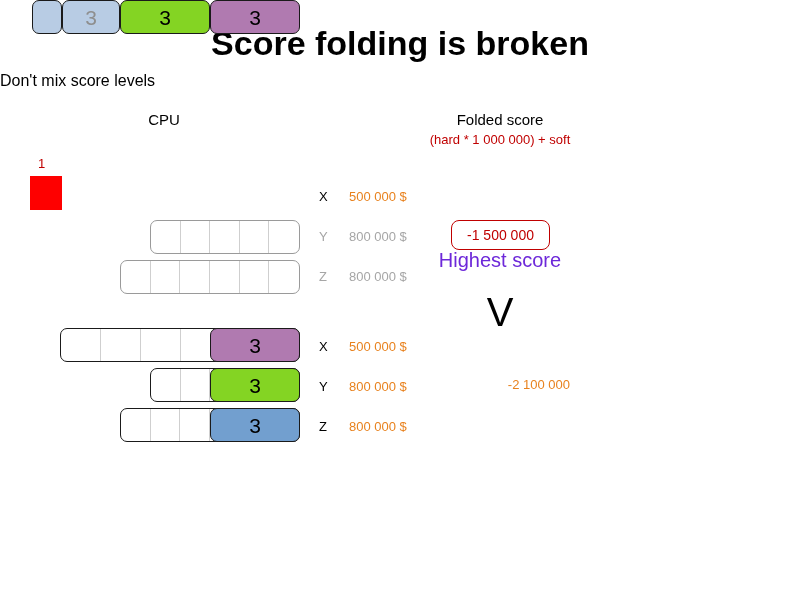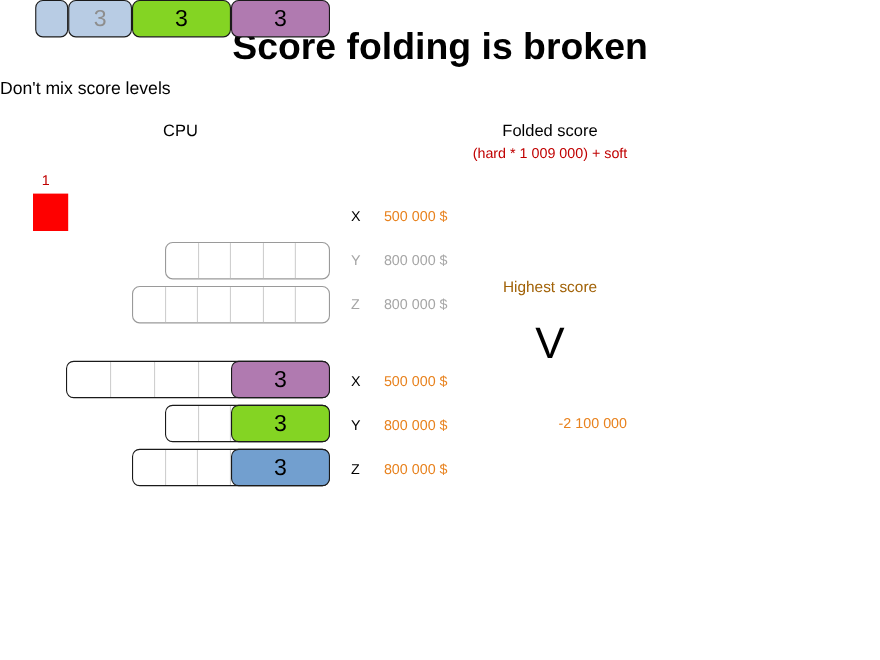--- a/index.html
+++ b/index.html
@@ -145,23 +145,23 @@
     font-size: 14px;
     color: #c00000;
     white-space: nowrap;
   }
   .folded-caption {
     position: absolute;
     left: 430px;
     top: 251px;
     width: 140px;
     text-align: center;
-    font-size: 14px;
-    line-height: 18px;
-    color: #a16207;
+    font-size: 20px;
+    line-height: 18px;
+    color: #6d28d9;
     white-space: nowrap;
   }
   .folded-plain {
     position: absolute;
     left: 430px;
     top: 376px;
     width: 140px;
     text-align: right;
     font-size: 13px;
     line-height: 18px;
@@ -200,21 +200,21 @@
 </head>
 <body>
 
 <div id="stage">
 
   <div class="title">Score folding is broken</div>
   <div class="subtitle">Don't mix score levels</div>
 
   <div class="col-head cpu">CPU</div>
   <div class="col-head folded">Folded score</div>
-  <div class="col-sub">(hard * 1 009 000) + soft</div>
+  <div class="col-sub">(hard * 1 000 000) + soft</div>
 
   <div class="hl-rect"></div>
   <div class="hl-label">1</div>
 
   <div class="seg" style="left:32px; width:30px; background:#b8cce4;"></div>
 
   <div class="seg" style="left:62px; width:58px; background:#b8cce4; color:#8e8e8e;">3</div>
 
   <div class="seg" style="left:120px; width:90px; background:#84d423;">3</div>
 
@@ -242,20 +242,21 @@
 
   <div class="row-label" style="left:319px; top:188px;">X</div>
   <div class="row-score" style="left:349px; top:188px;">500 000 $</div>
 
   <div class="row-label muted" style="left:319px; top:228px;">Y</div>
   <div class="row-score muted" style="left:349px; top:228px;">800 000 $</div>
 
   <div class="row-label muted" style="left:319px; top:268px;">Z</div>
   <div class="row-score muted" style="left:349px; top:268px;">800 000 $</div>
 
+  <div class="folded-box">-1 500 000</div>
   <div class="folded-caption">Highest score</div>
 
   <div class="vee">V</div>
 
   <div class="bar dark" style="left:60px; top:328px; width:240px;">
     <div class="cell" style="width:40px;"></div>
     <div class="cell" style="width:40px;"></div>
     <div class="cell" style="width:40px;"></div>
     <div class="cell" style="width:40px;"></div>
     <div class="cell" style="width:40px;"></div>

